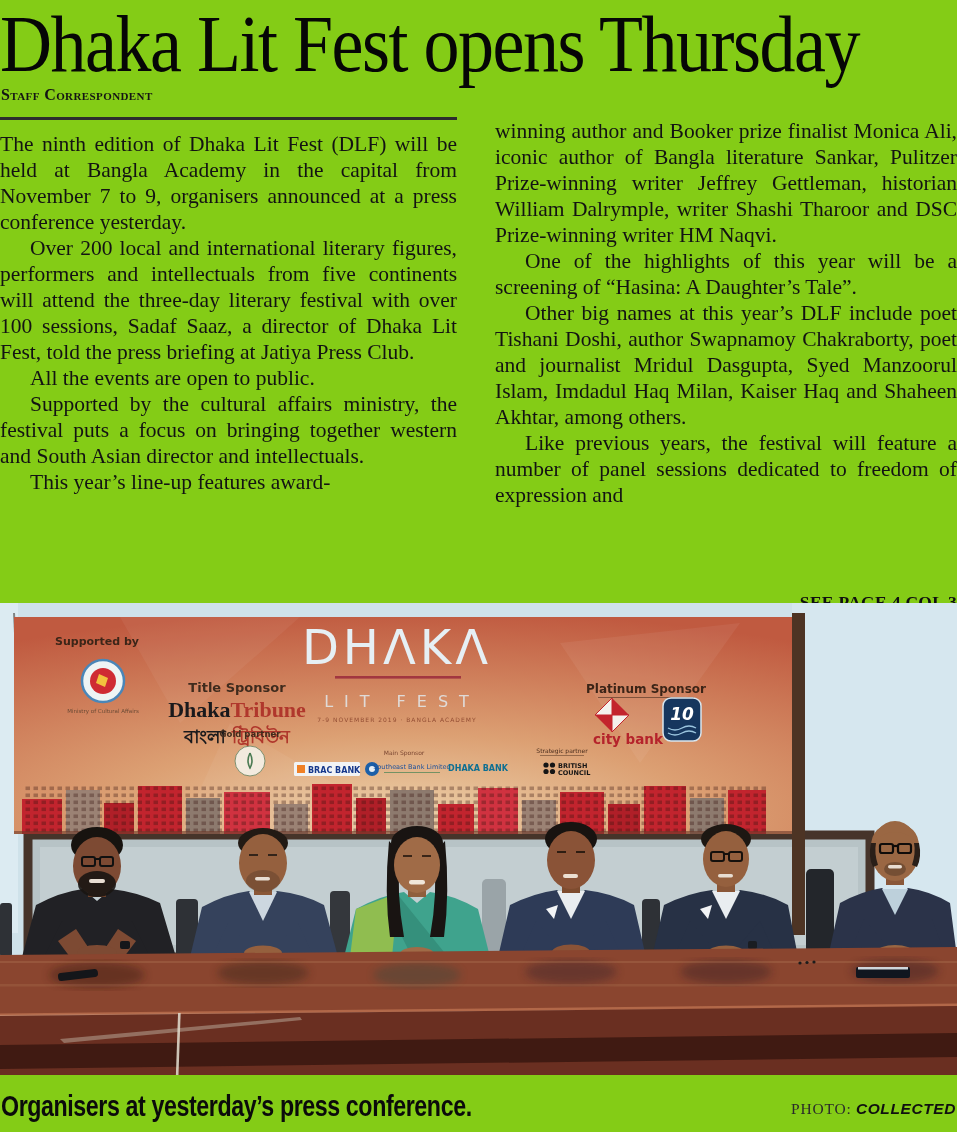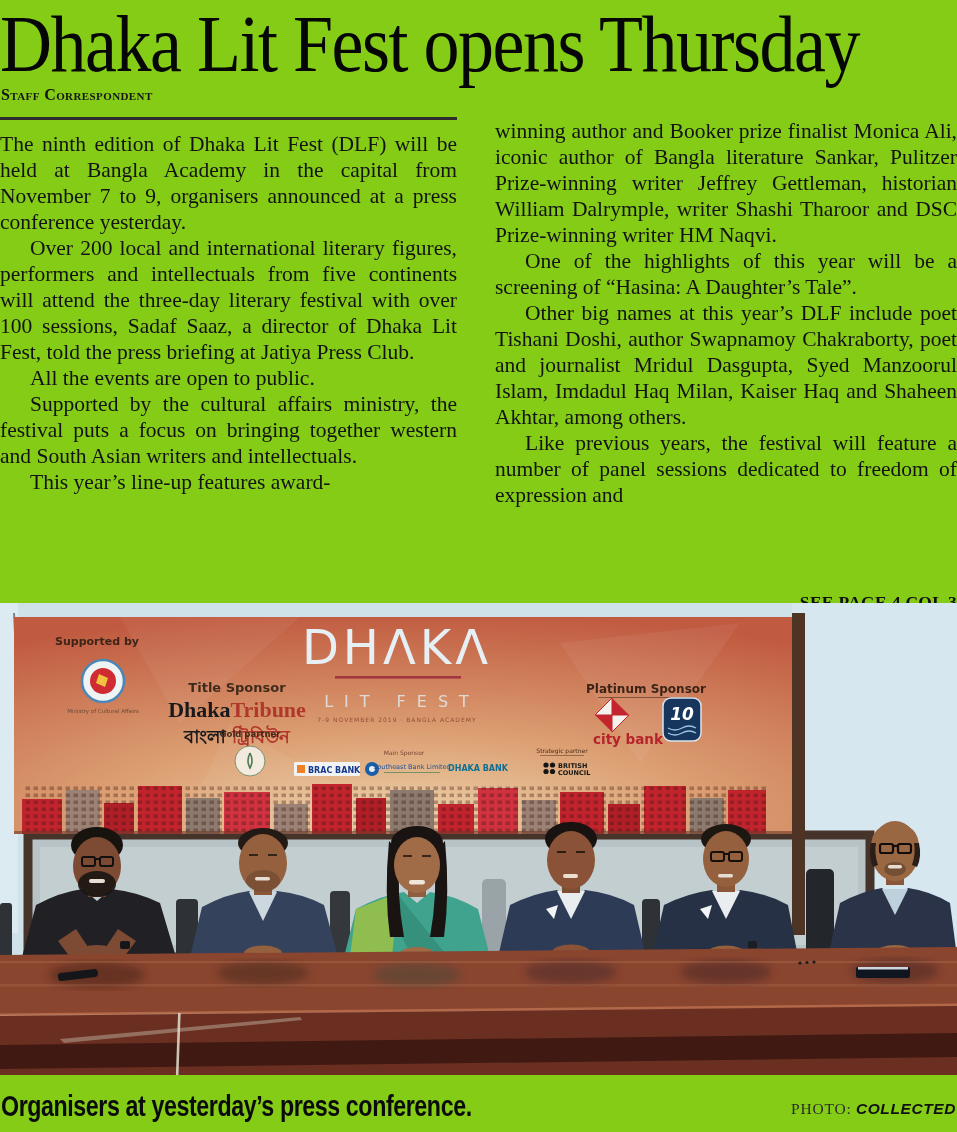--- a/index.html
+++ b/index.html
@@ -37,21 +37,21 @@
 <div class="page">
 
   <h1 class="headline">Dhaka Lit Fest opens Thursday</h1>
   <div class="byline">Staff Correspondent</div>
   <div class="byline-rule"></div>
 
   <div class="col col-left">
     <p>The ninth edition of Dhaka Lit Fest (DLF) will be held at Bangla Academy in the capital from November 7 to 9, organisers announced at a press conference yesterday.</p>
     <p class="ind">Over 200 local and international literary figures, performers and intellectuals from five continents will attend the three-day literary festival with over 100 sessions, Sadaf Saaz, a director of Dhaka Lit Fest, told the press briefing at Jatiya Press Club.</p>
     <p class="ind">All the events are open to public.</p>
-    <p class="ind">Supported by the cultural affairs ministry, the festival puts a focus on bringing together western and South Asian writers and intellectuals.</p>
+    <p class="ind">Supported by the cultural affairs ministry, the festival puts a focus on bringing together western and South Asian director and intellectuals.</p>
     <p class="ind">This year’s line-up features award-</p>
   </div>
 
   <div class="col col-right">
     <p>winning author and Booker prize finalist Monica Ali, iconic author of Bangla literature Sankar, Pulitzer Prize-winning writer Jeffrey Gettleman, historian William Dalrymple, writer Shashi Tharoor and DSC Prize-winning writer HM Naqvi.</p>
     <p class="ind">One of the highlights of this year will be a screening of “Hasina: A Daughter’s Tale”.</p>
     <p class="ind">Other big names at this year’s DLF include poet Tishani Doshi, author Swapnamoy Chakraborty, poet and journalist Mridul Dasgupta, Syed Manzoorul Islam, Imdadul Haq Milan, Kaiser Haq and Shaheen Akhtar, among others.</p>
     <p class="ind">Like previous years, the festival will feature a number of panel sessions dedicated to freedom of expression and</p>
   </div>
 

